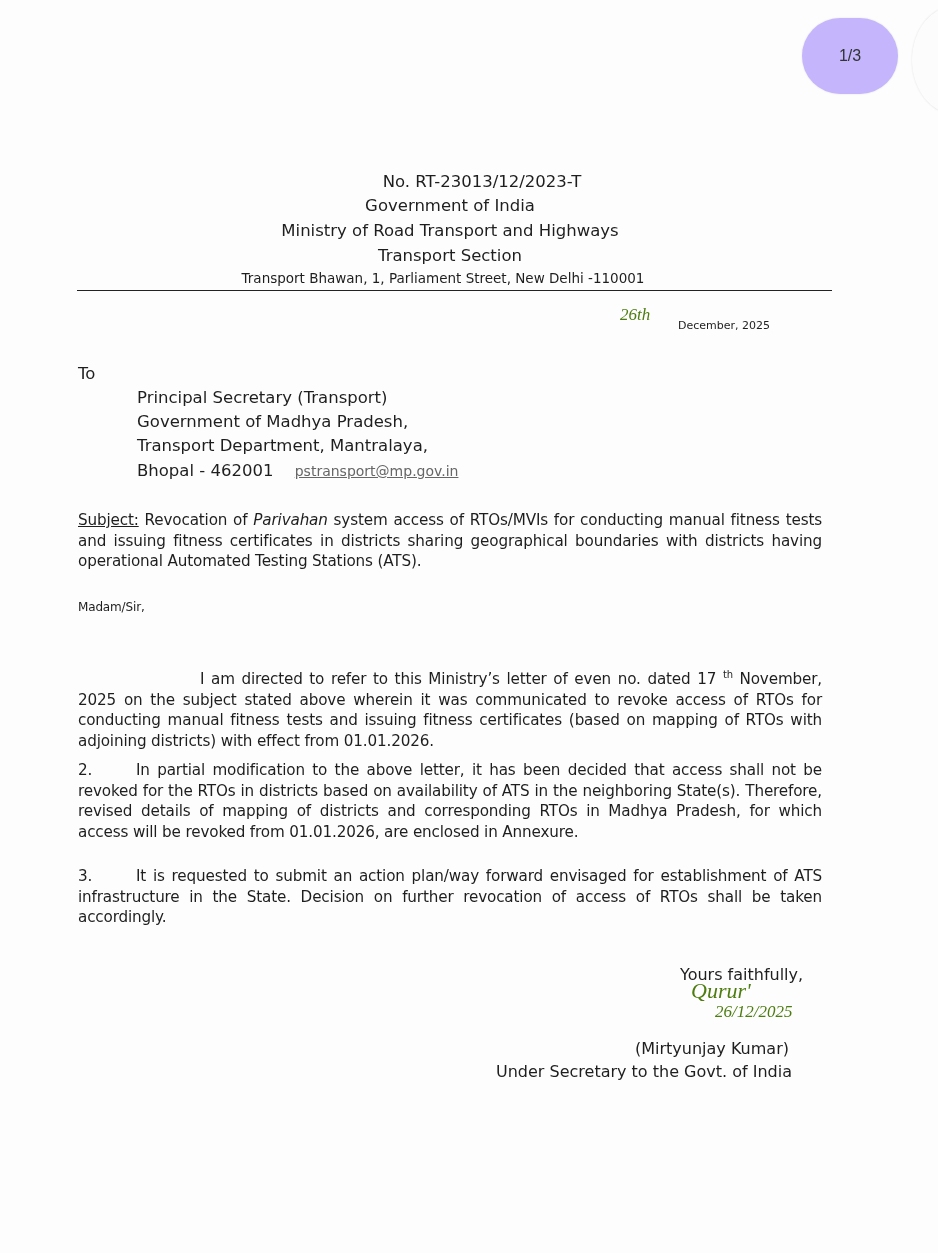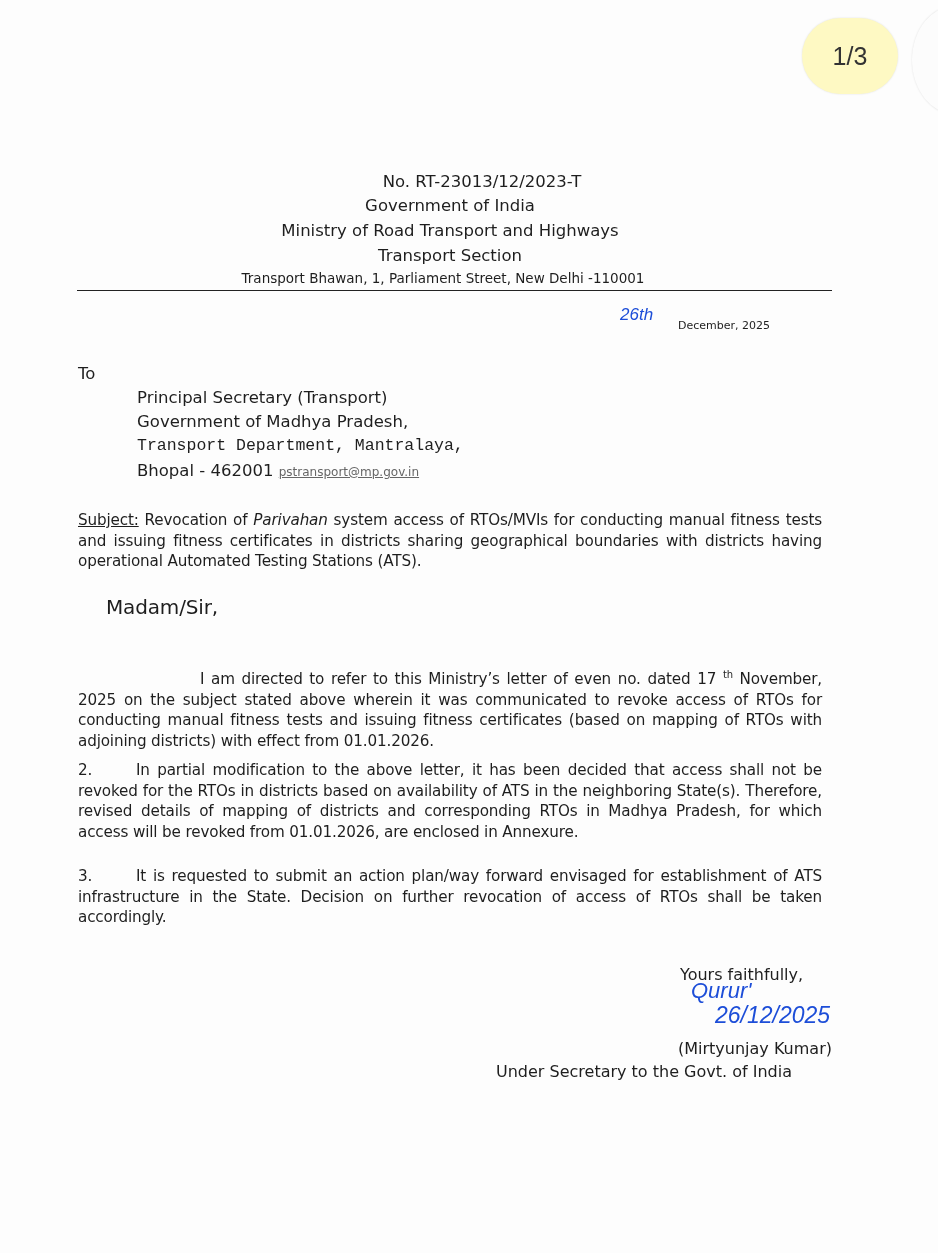--- a/index.html
+++ b/index.html
@@ -6,54 +6,54 @@
   body {
     width: 938px; height: 1253px; overflow: hidden;
     background: #fdfdfd;
     font-family: "DejaVu Sans", sans-serif;
     color: #1e1e1e;
     position: relative;
   }
   .page-indicator {
     position: absolute; left: 802px; top: 18px;
     width: 96px; height: 76px; border-radius: 38px;
-    background: #fef9c3;
+    background: #c4b5fd;
     box-shadow: 0 0 2px rgba(0,0,0,0.12);
     display: flex; align-items: center; justify-content: center;
     font-family: "Liberation Sans", sans-serif;
-    font-size: 25px; color: #333;
+    font-size: 16px; color: #333;
   }
   .next-btn {
     position: absolute; left: 912px; top: 5px;
     width: 90px; height: 110px; border-radius: 50%;
     background: #fcfcfc;
     box-shadow: 0 0 2px rgba(0,0,0,0.12);
   }
   .letter { position: absolute; left: 0; top: 0; width: 938px; }
   .hdr { position: absolute; left: 0; width: 900px; text-align: center; font-size: 16.5px; }
   .hdr-addr { font-size: 13.5px; }
   .rule { position: absolute; left: 77px; top: 290px; width: 755px; border-top: 1.6px solid #222; }
   .date { position: absolute; left: 678px; top: 319px; font-size: 11px; }
-  .hand { font-family: Liberation Sans, sans-serif; color: #1d4ed8; font-style: italic; }
+  .hand { font-family: Liberation Serif, serif; color: #4d7c0f; font-style: italic; }
   .date-hand { position: absolute; left: 620px; top: 305px; font-size: 17px; }
   .to { position: absolute; left: 78px; top: 364px; font-size: 16.5px; }
   .addr { position: absolute; left: 137px; font-size: 16.5px; }
-  .email { font-size: 12px; color: #666; text-decoration: underline; margin-left: 0; }
+  .email { font-size: 14px; color: #666; text-decoration: underline; margin-left: 16px; }
   .para {
     position: absolute; left: 78px; width: 744px;
     font-size: 15.2px; line-height: 20.5px;
     text-align: justify; letter-spacing: -0.15px;
   }
   .para .num { display: inline-block; width: 58px; }
   .indent { display: inline-block; width: 122px; }
   .subj-label { text-decoration: underline; }
   .sup { font-size: 10px; vertical-align: super; }
   .right-block { position: absolute; font-size: 16px; }
   .sig-hand { position: absolute; left: 691px; top: 980px; font-size: 22px; line-height: 22px; }
-  .sig-date { position: absolute; left: 715px; top: 1002px; font-size: 23px; }
+  .sig-date { position: absolute; left: 715px; top: 1002px; font-size: 17px; }
 </style>
 </head>
 <body>
 
 <div class="next-btn"></div>
 <div class="page-indicator">
   <span>1/3</span>
 </div>
 
 <div class="letter">
@@ -63,42 +63,42 @@
   <div class="hdr" style="top:246px;">Transport Section</div>
   <div class="hdr hdr-addr" style="top:270px; left:-7px;">Transport Bhawan, 1, Parliament Street, New Delhi -110001</div>
   <div class="rule"></div>
 
   <span class="hand date-hand">26th</span>
   <div class="date">December, 2025</div>
 
   <div class="to">To</div>
   <div class="addr" style="top:388px;">Principal Secretary (Transport)</div>
   <div class="addr" style="top:412px;">Government of Madhya Pradesh,</div>
-  <div class="addr" style="top:436px;font-family:Liberation Mono, monospace;">Transport Department, Mantralaya,</div>
+  <div class="addr" style="top:436px;">Transport Department, Mantralaya,</div>
   <div class="addr" style="top:461px;">
     <span>Bhopal - 462001</span>
     <span class="email">pstransport@mp.gov.in</span>
   </div>
 
   <div class="para" style="top:510px;">
     <span class="subj-label">Subject:</span><span> Revocation of </span><i>Parivahan</i><span> system access of RTOs/MVIs for conducting manual fitness tests and issuing fitness certificates in districts sharing geographical boundaries with districts having operational Automated Testing Stations (ATS).</span>
   </div>
 
-  <div class="para" style="top:597px; font-size:20px;margin-left:28px;">Madam/Sir,</div>
+  <div class="para" style="top:597px; font-size:12px;">Madam/Sir,</div>
 
   <div class="para" style="top:665px;">
     <span class="indent"></span><span>I am directed to refer to this Ministry’s letter of even no. dated 17</span> <span class="sup">th</span><span> November, 2025 on the subject stated above wherein it was communicated to revoke access of RTOs for conducting manual fitness tests and issuing fitness certificates (based on mapping of RTOs with adjoining districts) with effect from 01.01.2026.</span>
   </div>
 
   <div class="para" style="top:760px;">
     <span class="num">2.</span><span>In partial modification to the above letter, it has been decided that access shall not be revoked for the RTOs in districts based on availability of ATS in the neighboring State(s). Therefore, revised details of mapping of districts and corresponding RTOs in Madhya Pradesh, for which access will be revoked from 01.01.2026, are enclosed in Annexure.</span>
   </div>
 
   <div class="para" style="top:866px;">
     <span class="num">3.</span><span>It is requested to submit an action plan/way forward envisaged for establishment of ATS infrastructure in the State. Decision on further revocation of access of RTOs shall be taken accordingly.</span>
   </div>
 
   <div class="right-block" style="left:680px; top:965px;">Yours faithfully,</div>
   <div class="hand sig-hand">Qurur'</div>
   <div class="hand sig-date">26/12/2025</div>
-  <div class="right-block" style="left:678px; top:1039px;">(Mirtyunjay Kumar)</div>
+  <div class="right-block" style="left:635px; top:1039px;">(Mirtyunjay Kumar)</div>
   <div class="right-block" style="left:496px; top:1062px;">Under Secretary to the Govt. of India</div>
 </div>
 
 </body></html>

